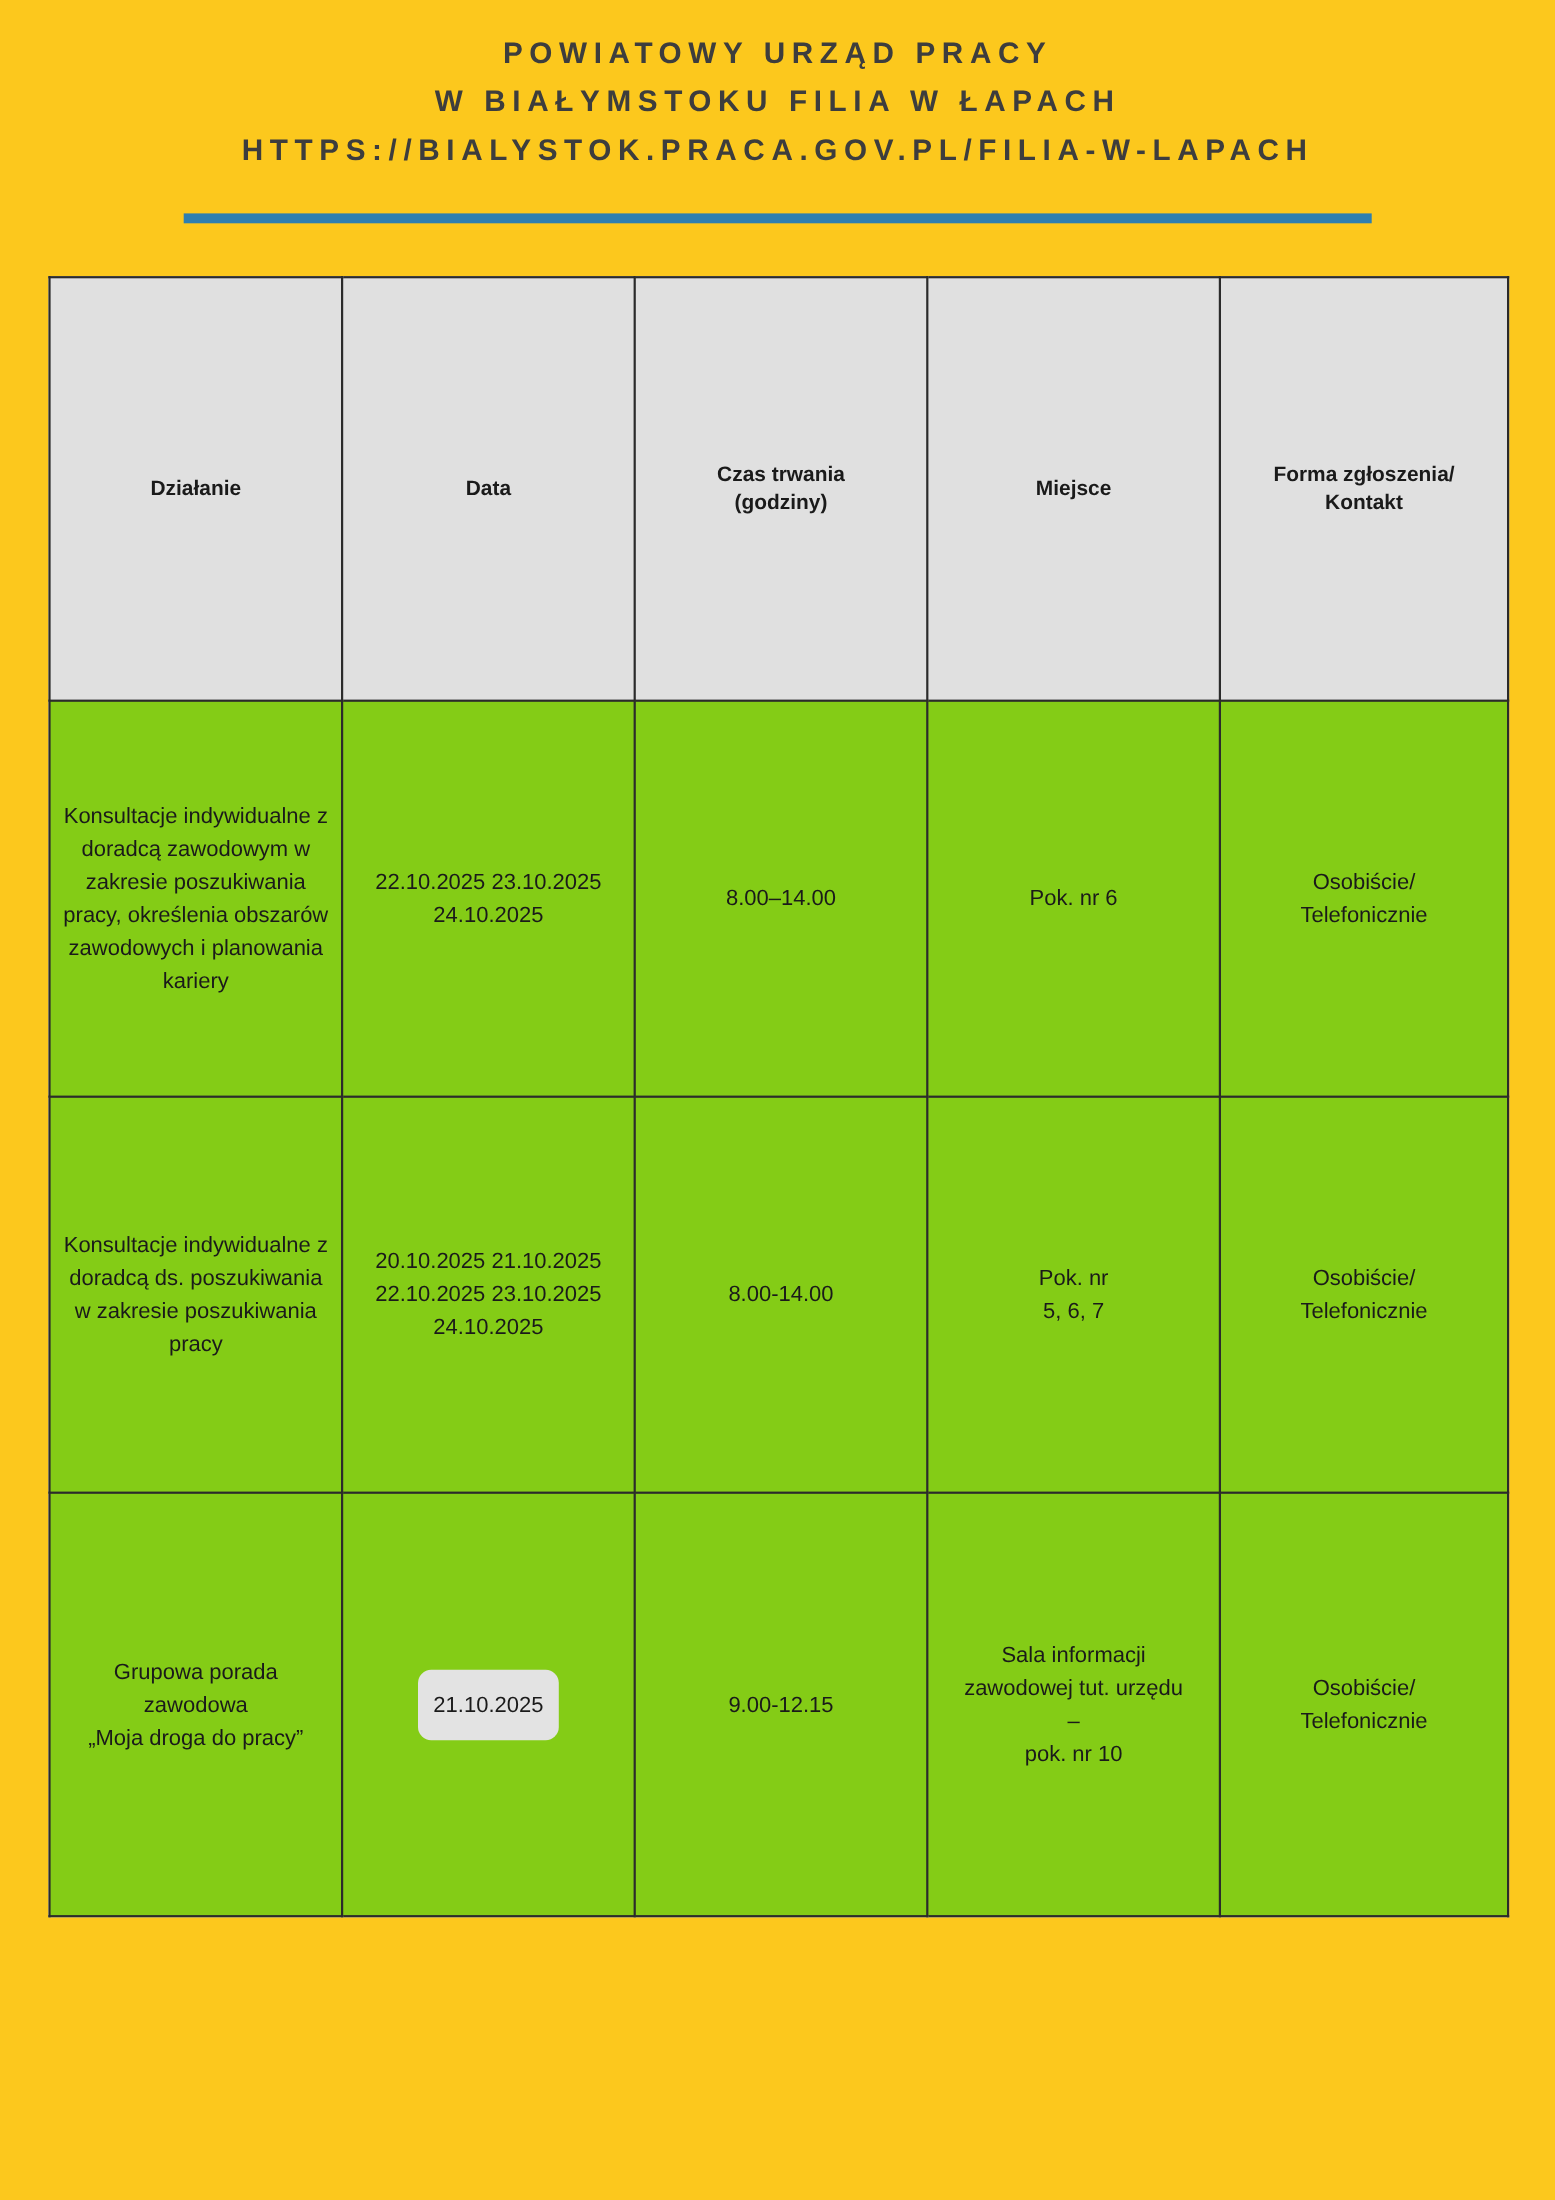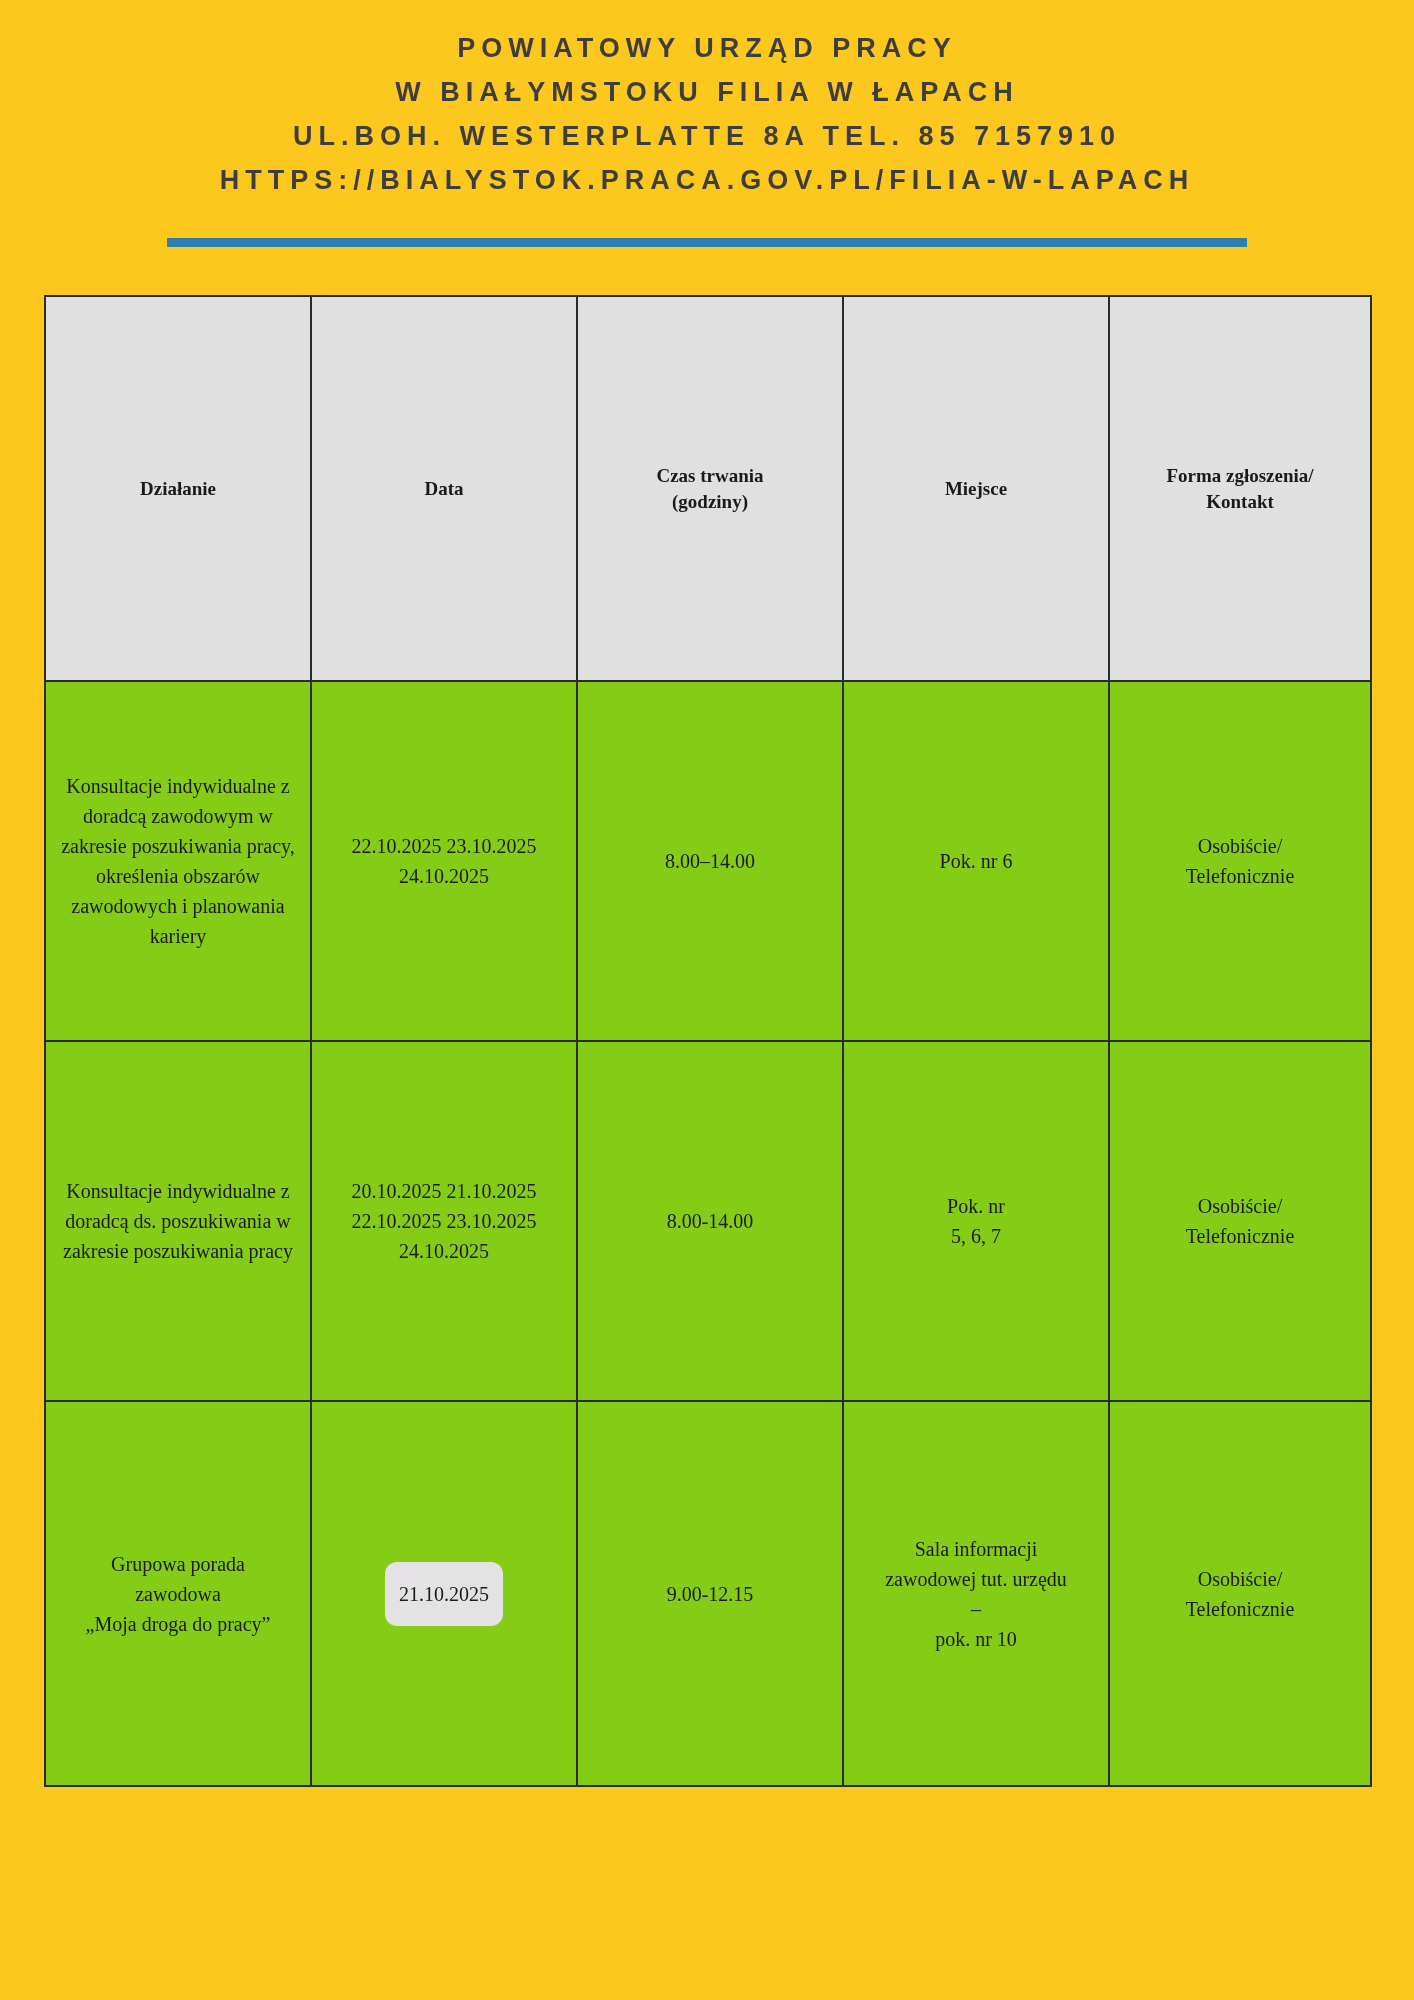--- a/index.html
+++ b/index.html
@@ -51,21 +51,20 @@
   
   .table-wrap {
     margin: 48px 44px 0 44px;
   }
   table.schedule {
     width: 1326px;
     border-collapse: collapse;
     table-layout: fixed;
     background: #ffffff;
     border: 2px solid #b91c1c;
-    font-family: Liberation Serif, serif;
   }
   table.schedule th,
   table.schedule td {
     border: 2px solid #2b2b2b;
     text-align: center;
     vertical-align: middle;
     padding: 8px 10px;
     box-sizing: border-box;
   }
   table.schedule th {
@@ -100,21 +99,20 @@
   }
 </style>
 </head>
 <body>
 
 <div class="page">
 
   <div class="header">
     <div class="header-line">POWIATOWY URZĄD PRACY</div>
     <div class="header-line">W BIAŁYMSTOKU FILIA W ŁAPACH</div>
-    <div class="header-line">UL.BOH. WESTERPLATTE 8A TEL. 85 7157910</div>
     <div class="header-line">HTTPS://BIALYSTOK.PRACA.GOV.PL/FILIA-W-LAPACH</div>
   </div>
 
   <div class="rule-wrap">
     <div class="blue-rule"></div>
   </div>
 
   <div class="table-wrap">
     <table class="schedule">
       <colgroup>

